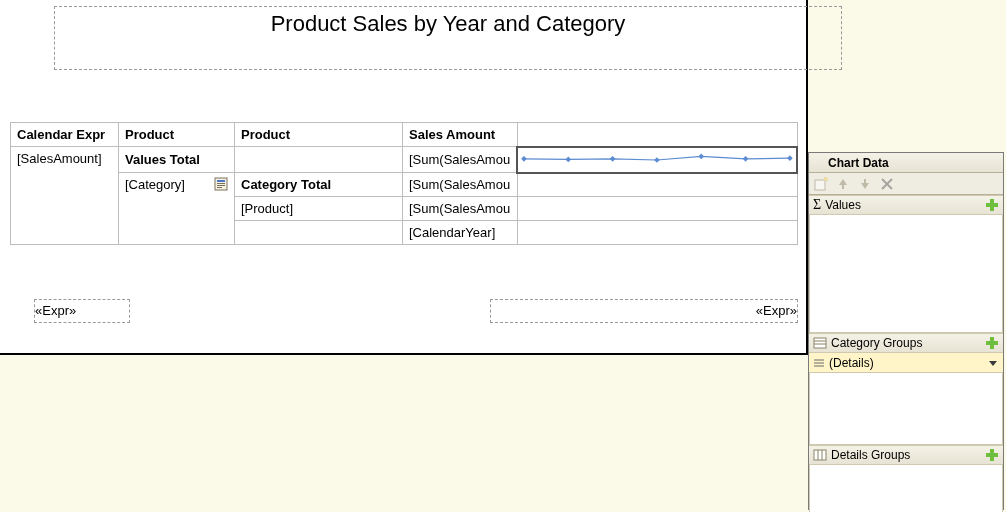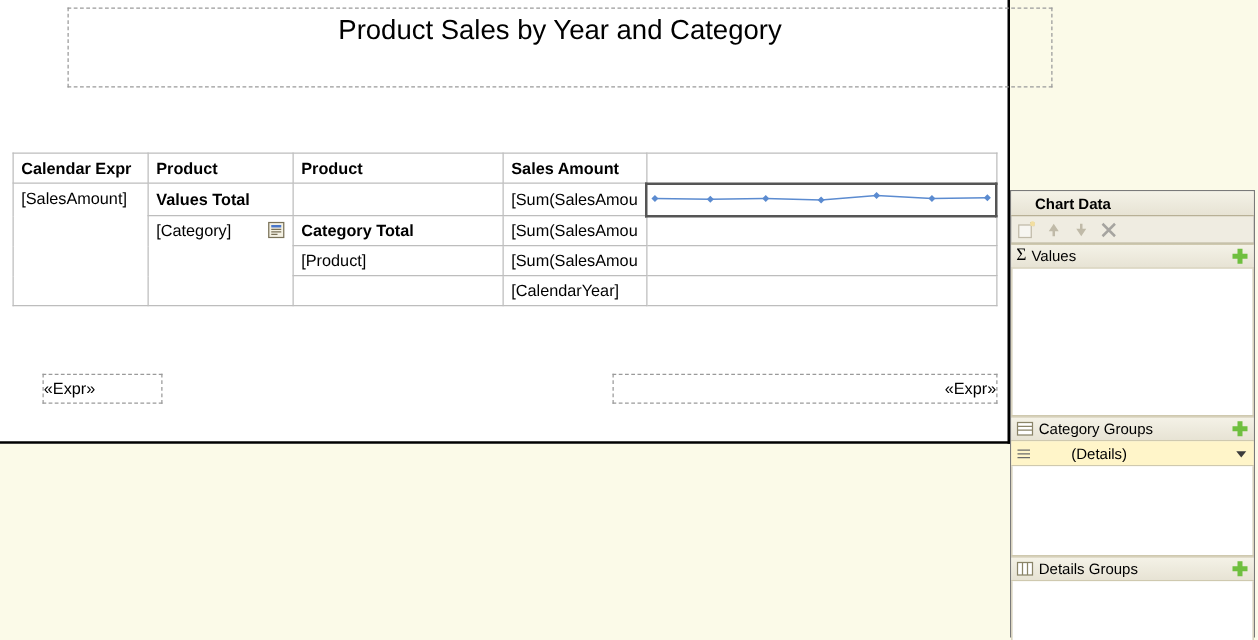--- a/index.html
+++ b/index.html
@@ -29,21 +29,21 @@
   .tb-btn{width:16px;height:16px;opacity:.55;}
 
   .section-header{height:20px;background:linear-gradient(#f4f2e7,#e7e3d4);border-top:1px solid #cfc9af;border-bottom:1px solid #cfc9af;display:flex;align-items:center;padding:0 4px;font-size:12px;}
   .section-header .hicon{width:14px;height:14px;margin-right:4px;}
   .section-header .add{margin-left:auto;width:14px;height:14px;}
   .section-body{background:#fff;}
   .values-body{height:118px;border:1px solid #cfc9af;border-top:none;}
   .catg-body{height:72px;border:1px solid #cfc9af;border-top:none;}
   .series-body{height:60px;border:1px solid #cfc9af;border-top:none;}
 
-  .details-row{height:20px;background:#fff5c9;border-bottom:1px solid #cfc9af;display:flex;align-items:center;padding:0 4px;font-size:12px;gap:28px;}
+  .details-row{height:20px;background:#fff5c9;border-bottom:1px solid #cfc9af;display:flex;align-items:center;padding:0 4px;font-size:12px;}
   .details-row .hicon{width:12px;height:12px;margin-right:4px;}
   .details-row .dd{margin-left:auto;width:12px;height:12px;}
 
   .sigma{font-family:'Times New Roman',serif;font-size:14px;margin-right:4px;}
 </style>
 </head>
 <body>
 
 <div class="report-canvas">
 

